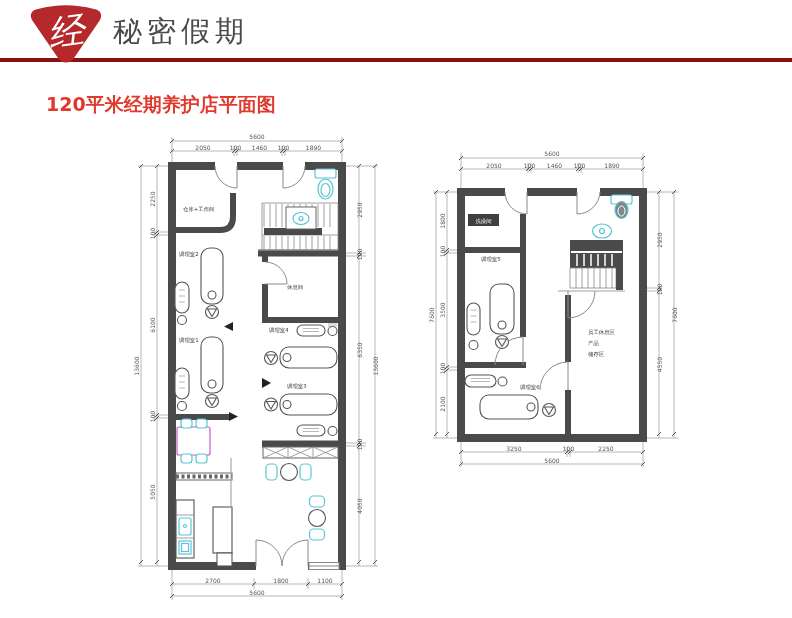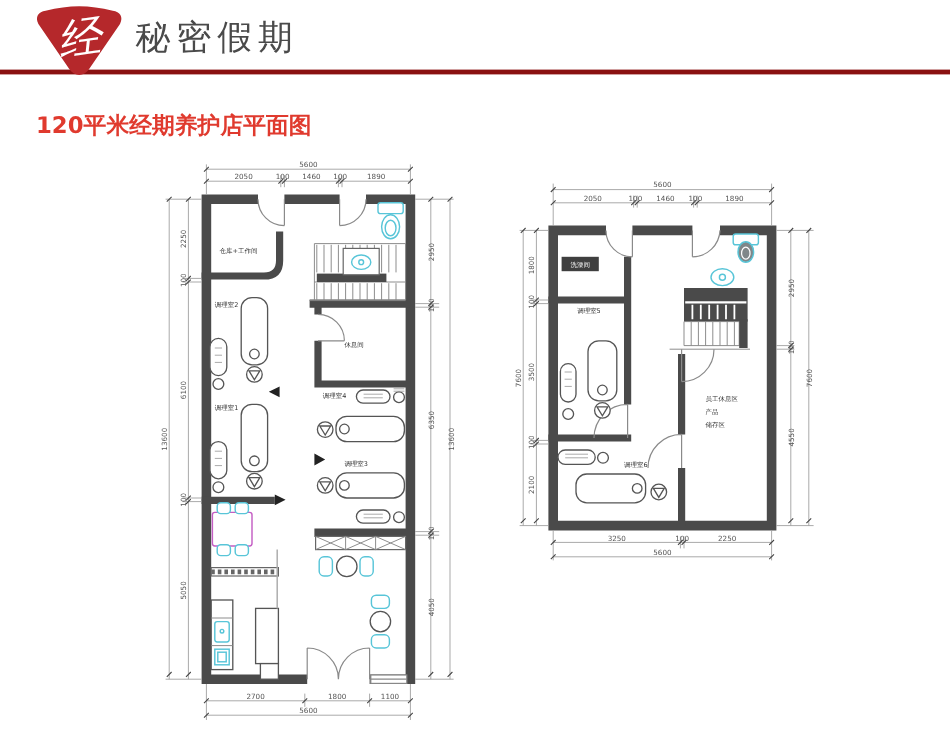--- a/index.html
+++ b/index.html
@@ -1,21 +1,21 @@
 <!DOCTYPE html>
 <html><head>
 <meta charset="utf-8">
 <style>
   html,body{margin:0;padding:0;background:#fff;}
   #page{position:relative;width:792px;height:618px;background:#fff;overflow:hidden;
         font-family:"DejaVu Sans","Liberation Sans",sans-serif;}
   .header-rule{position:absolute;left:0;top:58px;width:792px;height:4px;background:#8a1111;z-index:1;}
   .brand{position:absolute;left:113px;top:12px;font-size:29px;color:#4a4a4a;letter-spacing:5px;z-index:2;}
   .logo{position:absolute;left:28px;top:2px;z-index:3;}
-  .page-title{position:absolute;left:30px;top:92px;font-size:19px;font-weight:bold;color:#e03a2e;z-index:2;}
+  .page-title{position:absolute;left:46px;top:92px;font-size:19px;font-weight:bold;color:#e03a2e;z-index:2;}
   svg text{font-family:"DejaVu Sans","Liberation Sans",sans-serif;}
   .dim{font-size:6px;fill:#555;}
   .room-label{font-size:5.4px;fill:#333;}
   .room-label-inv{font-size:5.4px;fill:#fff;}
   .wall8{stroke:#4a4a4a;stroke-width:8;fill:none;}
   .wall7{stroke:#4a4a4a;stroke-width:7;fill:none;}
   .wall6{stroke:#4a4a4a;stroke-width:6;fill:none;}
   .thin{stroke:#888;stroke-width:.8;fill:none;}
   .door{stroke:#8a8a8a;stroke-width:1;fill:none;}
   .furn{stroke:#555;stroke-width:1.1;fill:#fff;}

